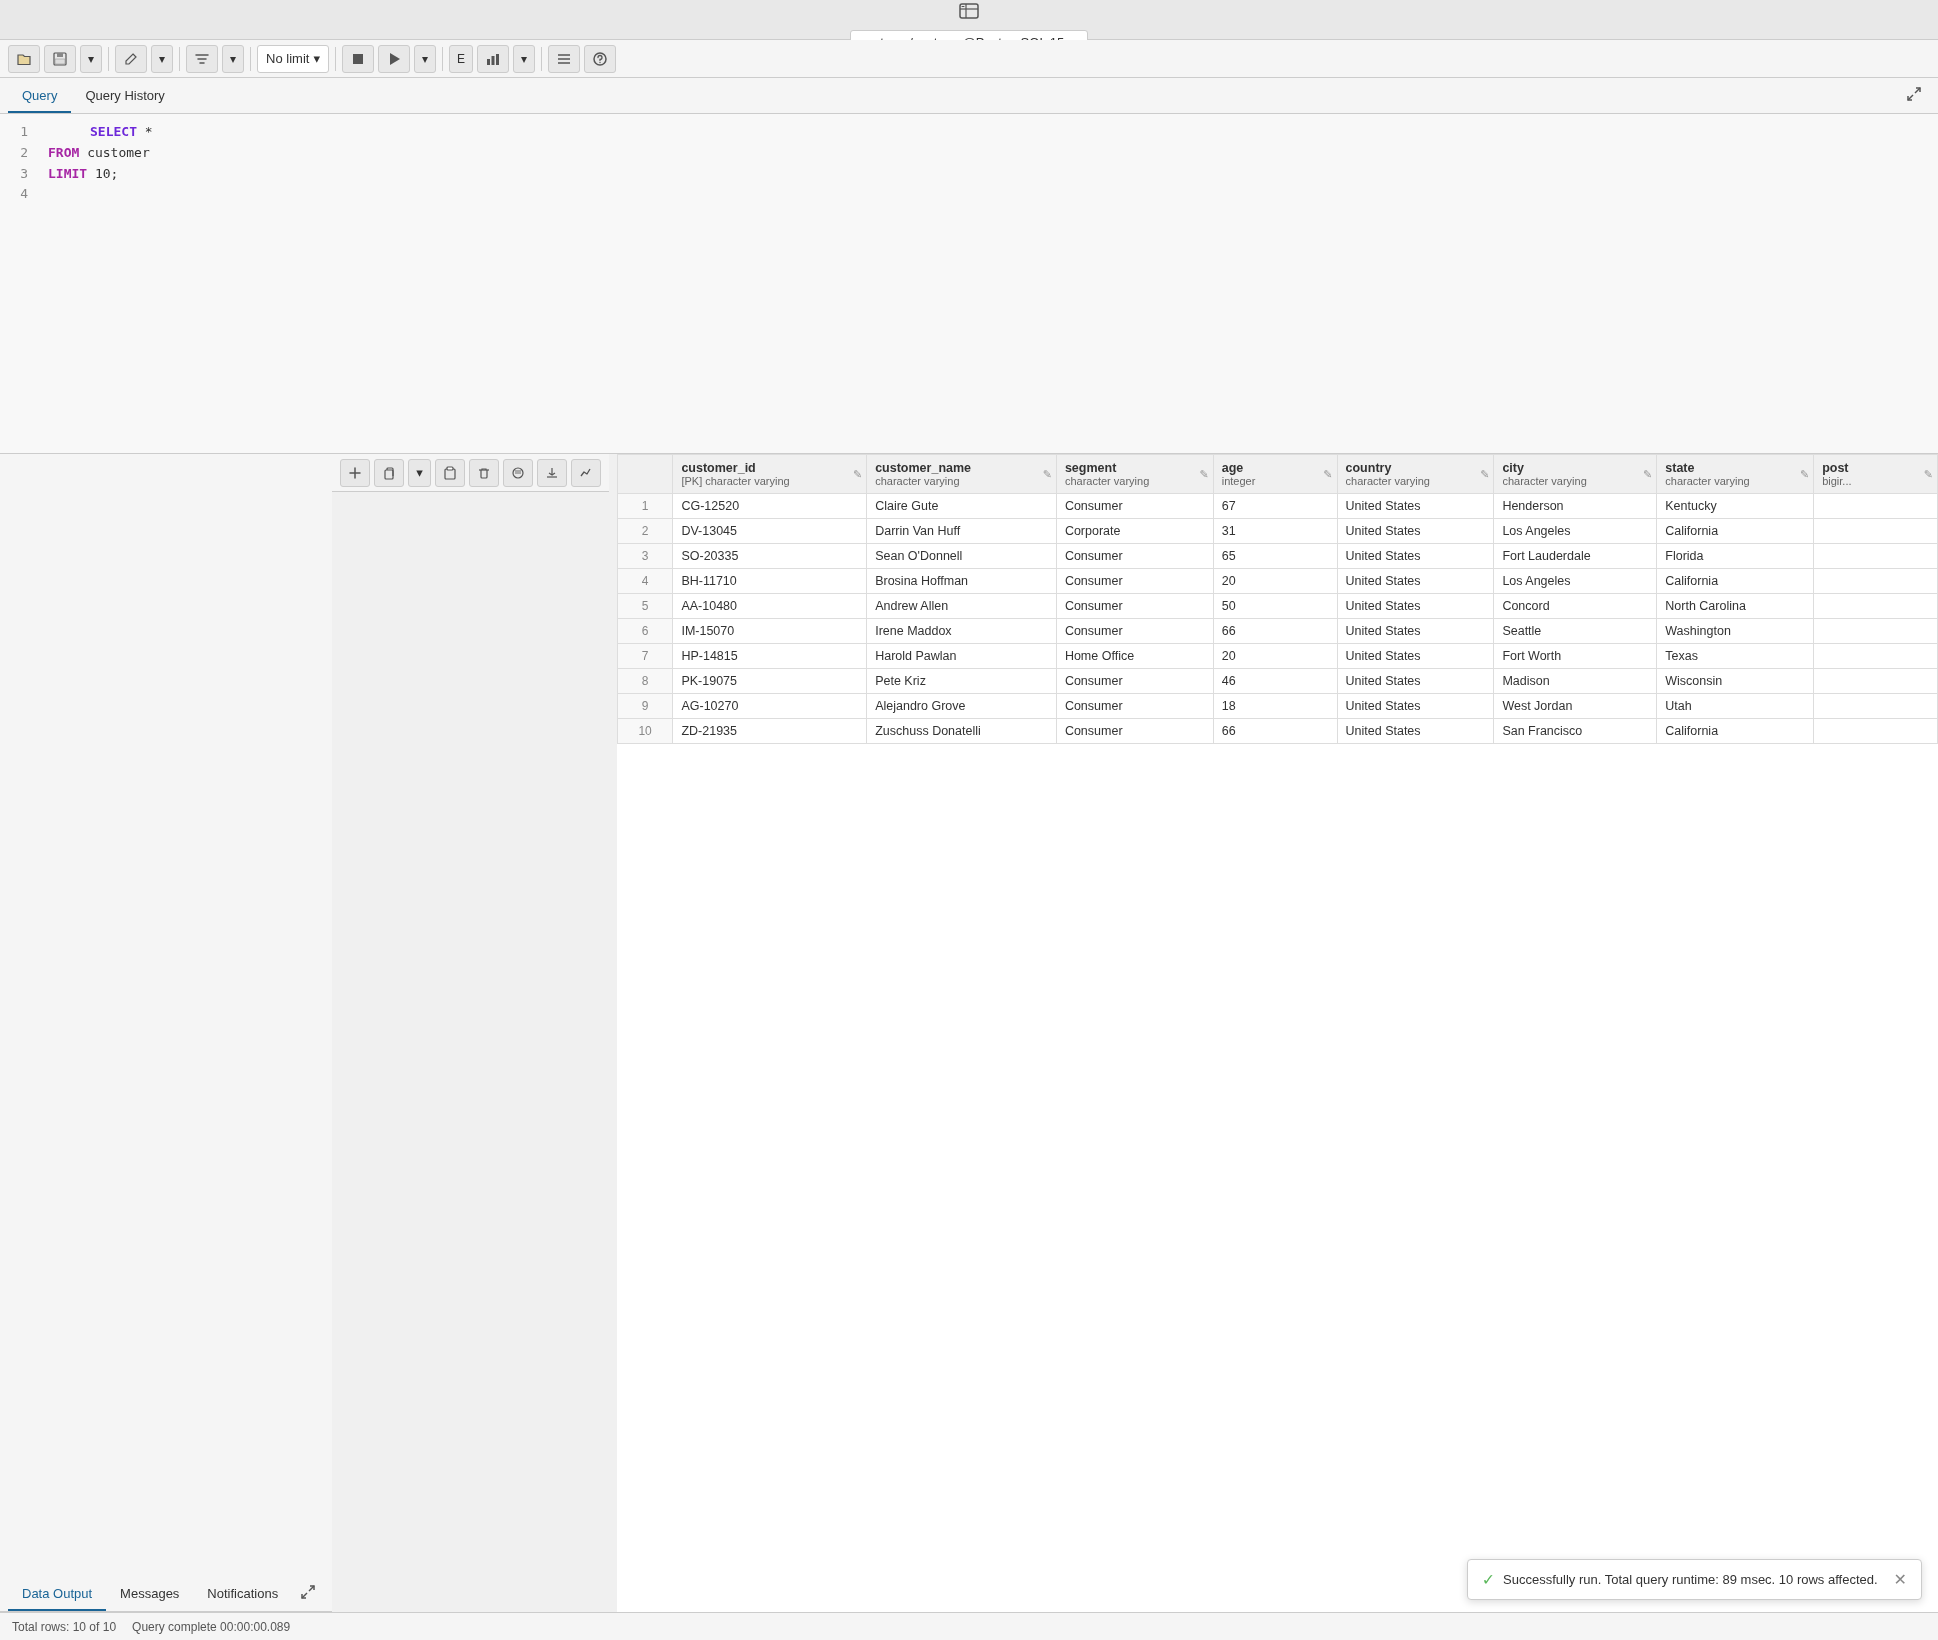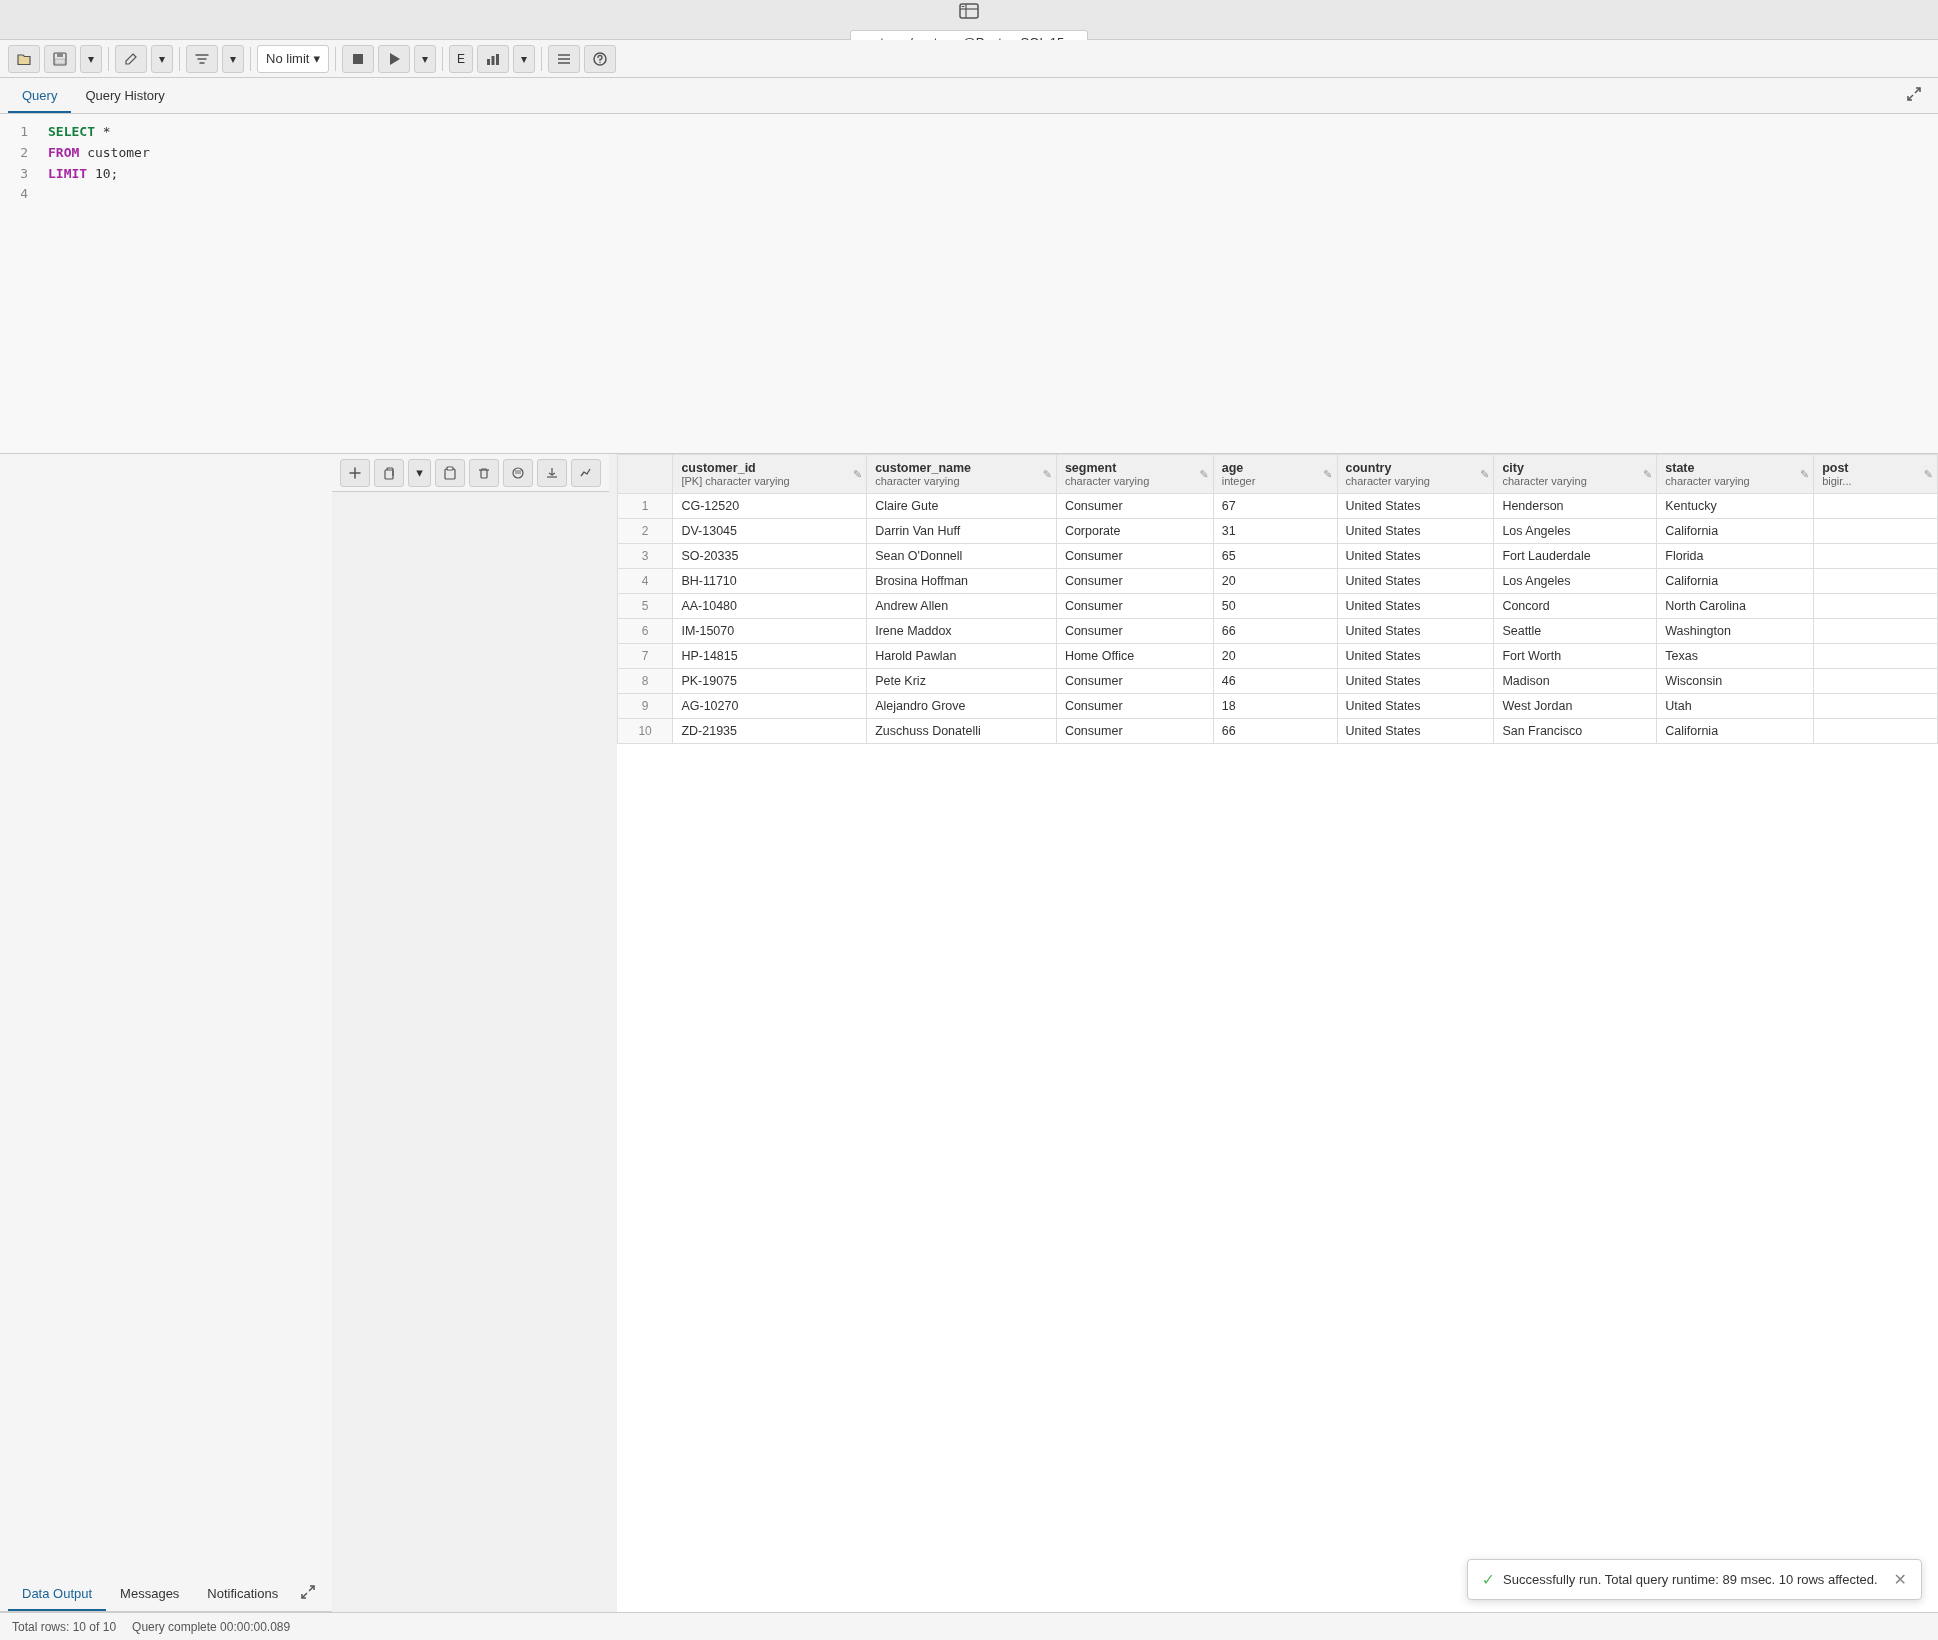--- a/index.html
+++ b/index.html
@@ -45,21 +45,21 @@
     .tab.active { border-bottom: 2px solid #1a6496; color: #1a6496; font-weight: 500; }
     .tab-expand { margin-left: auto; padding: 8px; cursor: pointer; }
 
     
     .editor-area {
       background: #f8f8f8; min-height: 340px; padding: 8px 0; border-bottom: 1px solid #ccc;
       display: flex;
     }
     .line-numbers { padding: 0 12px; color: #888; font-family: monospace; font-size: 13px; line-height: 1.6; min-width: 40px; text-align: right; }
     .code-area { font-family: monospace; font-size: 13px; line-height: 1.6; flex: 1; padding: 0 8px; }
-    .kw-select { color: #15803d; font-weight: bold; }
+    .kw-select { color: #6d28d9; font-weight: bold; margin-left: 42px; }
     .kw-from { color: #a626a4; font-weight: bold; }
     .kw-limit { color: #a626a4; font-weight: bold; }
     .code-normal { color: #333; }
 
     
     .output-tabs-bar {
       display: flex; align-items: flex-end; background: #f5f5f5; border-bottom: 1px solid #ccc;
       padding: 0 8px;
     }
     .output-tab { padding: 8px 14px; cursor: pointer; border-bottom: 2px solid transparent; font-size: 13px; }

